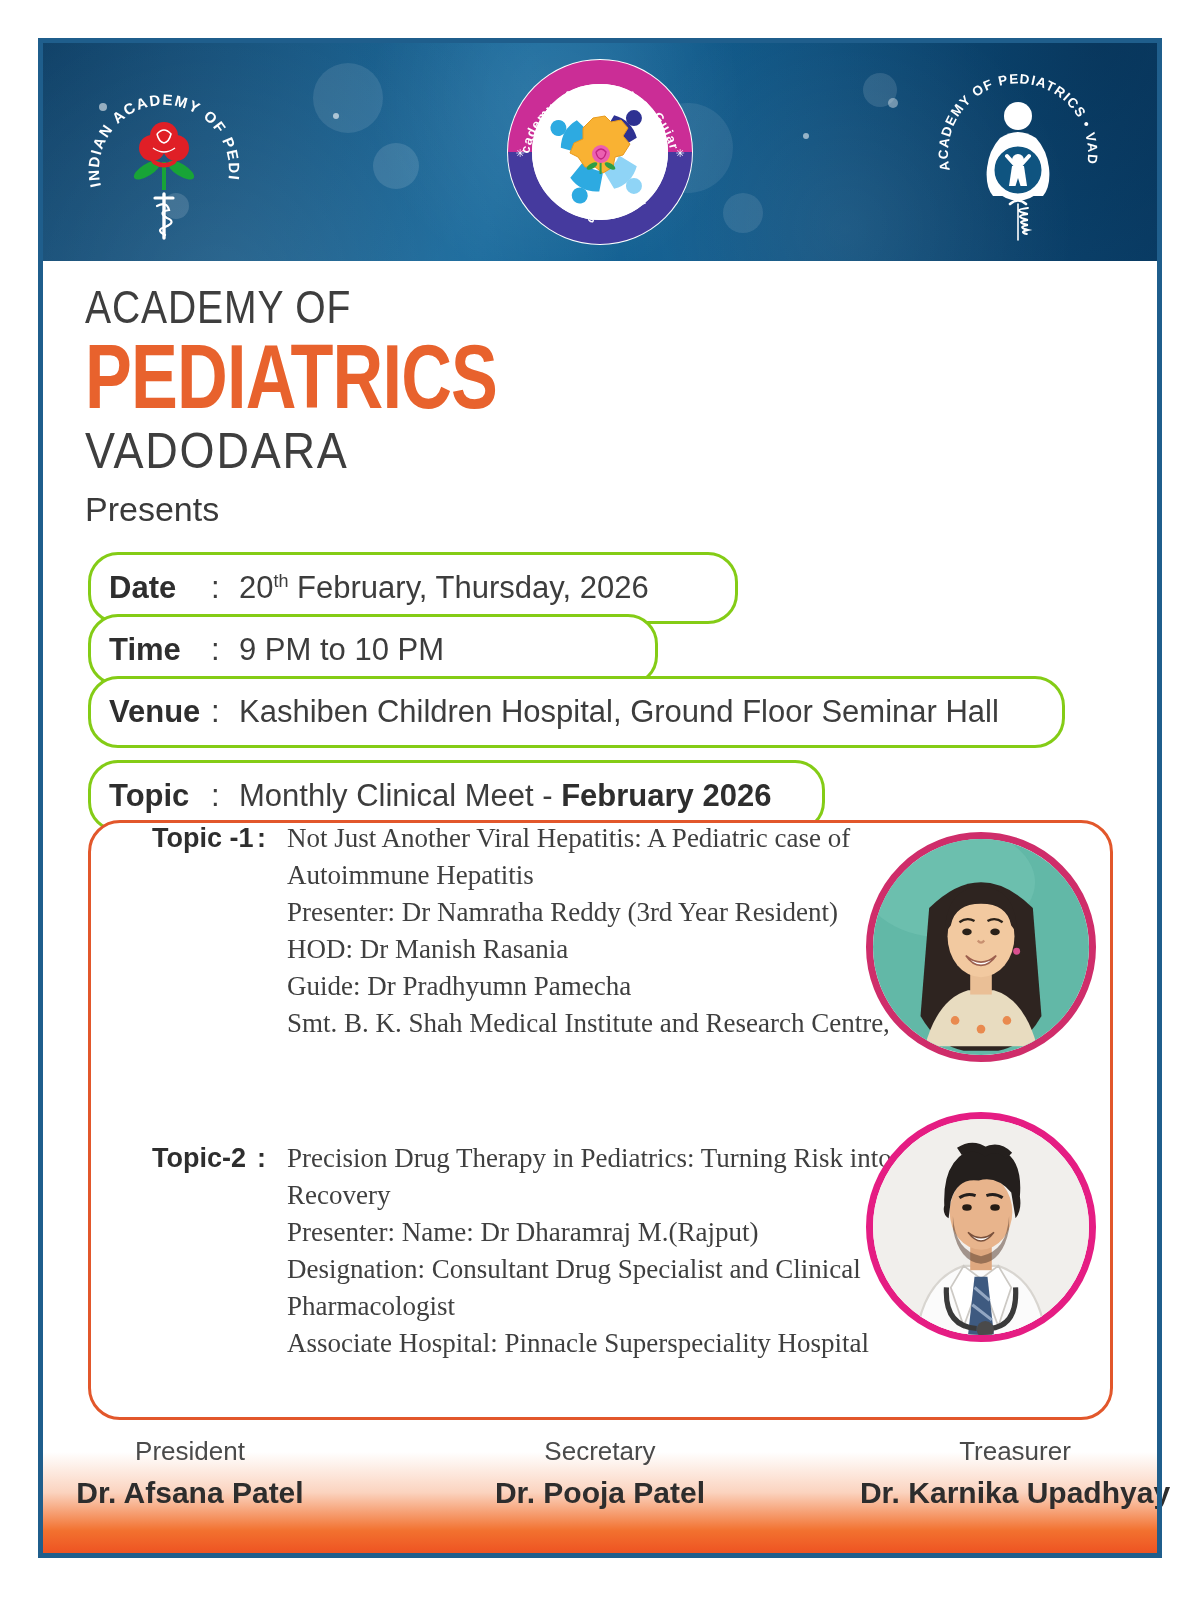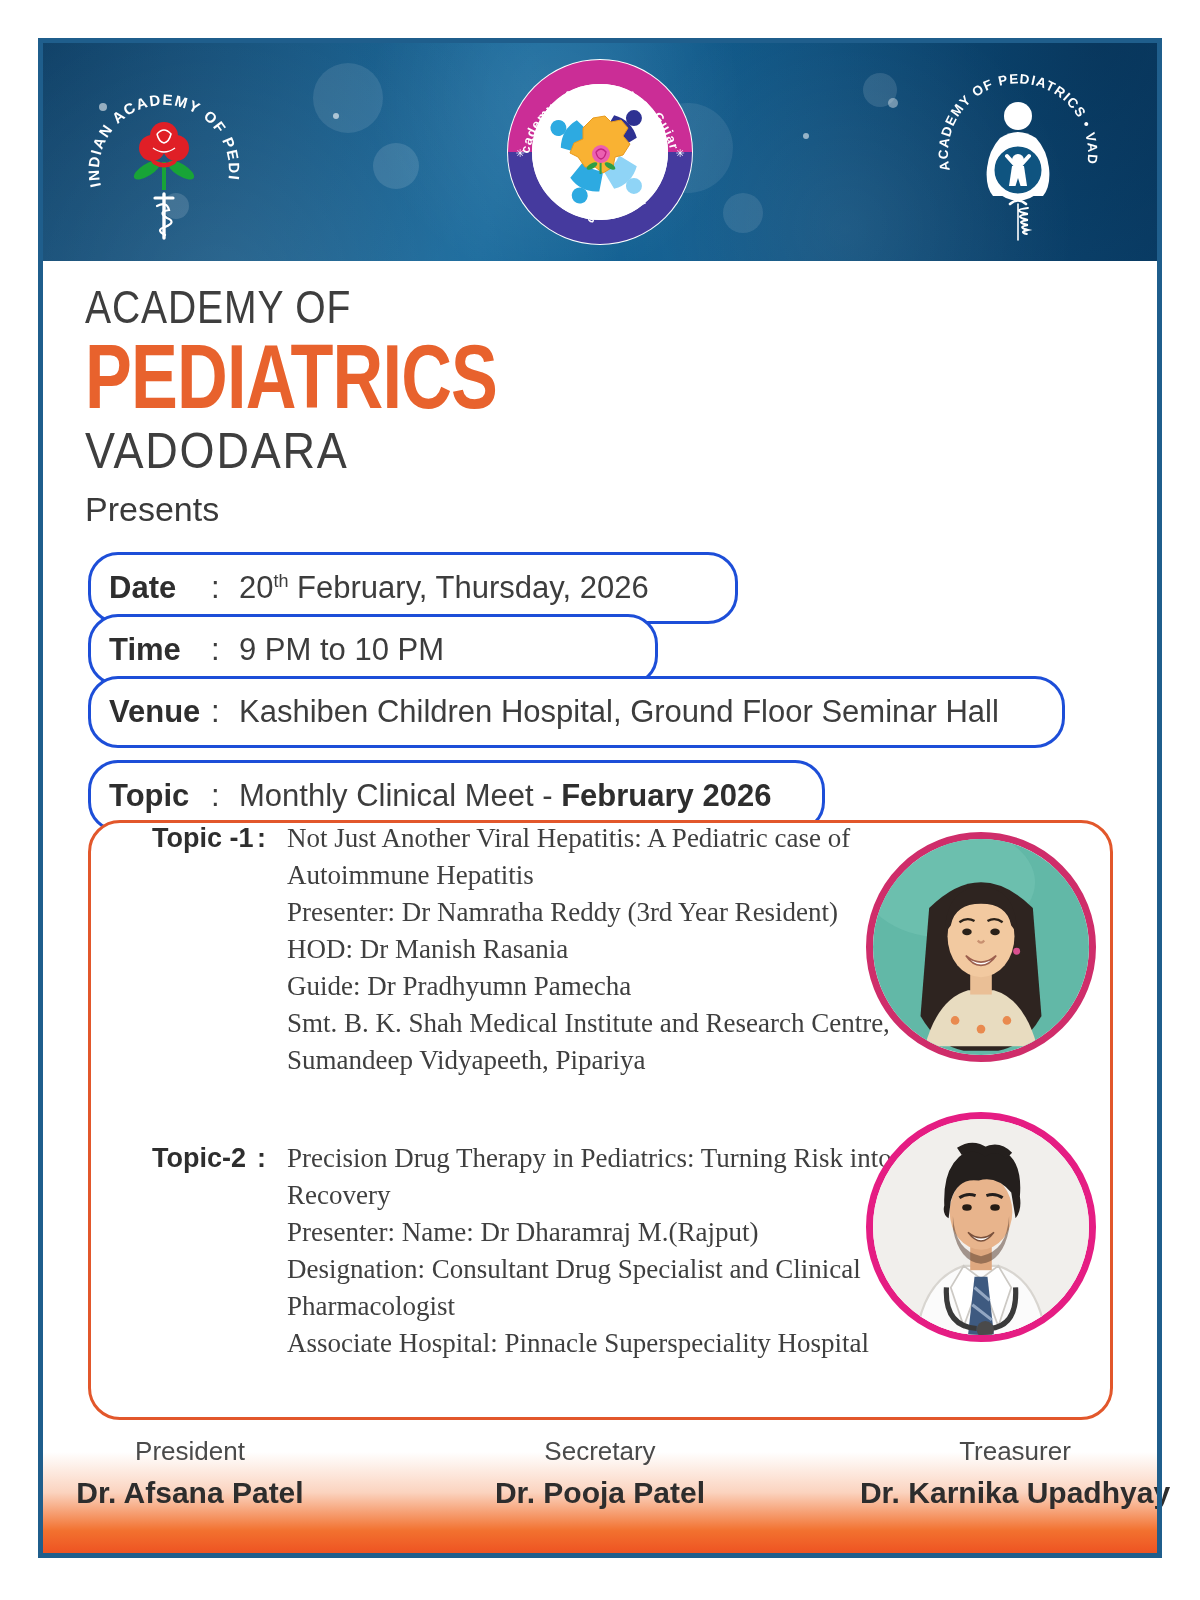--- a/index.html
+++ b/index.html
@@ -30,21 +30,21 @@
   .logo { position:absolute; }
   .logo svg { display:block; width:100%; height:100%; }
   
   .t-line { position:absolute; left:85px; color:#3e3e3e; white-space:nowrap; line-height:1; }
   .t1 { top:284px; font-size:46px; letter-spacing:1px; transform:scaleX(0.85); transform-origin:left top; }
   .t2 { top:332px; font-size:90px; font-weight:700; color:#e8622d; letter-spacing:-1px; transform:scaleX(0.78); transform-origin:left top; }
   .t3 { top:426px; font-size:50px; letter-spacing:2px; transform:scaleX(0.9); transform-origin:left top; }
   .t4 { top:492px; font-size:34px; color:#3a3a3a; }
   
   .pill {
-    position:absolute; left:88px; height:72px; border:3px solid #1d4ed8; border-radius:30px;
+    position:absolute; left:88px; height:72px; border:3px solid #84cc16; border-radius:30px;
     background:#fff; display:flex; align-items:center; padding:0 22px 0 18px;
     font-size:31px; color:#3d3d3d; white-space:nowrap;
   }
   .pill-label { font-weight:700; color:#2e2e2e; width:102px; flex:none; }
   .pill-colon { width:28px; flex:none; color:#3d3d3d; }
   .pill sup { font-size:18px; vertical-align:super; line-height:0; }
   .pill .bold { font-weight:700; color:#2e2e2e; }
   .pill-date  { top:552px; width:650px; }
   .pill-time  { top:614px; width:570px; }
   .pill-venue { top:676px; width:977px; }
@@ -237,21 +237,20 @@
       <span class="lab">Topic -1</span>
         <span class="col">:</span>
     </div>
     <div class="topic-lines">
       <div>Not Just Another Viral Hepatitis: A Pediatric case of</div>
       <div>Autoimmune Hepatitis</div>
       <div>Presenter: Dr Namratha Reddy (3rd Year Resident)</div>
       <div>HOD: Dr Manish Rasania</div>
       <div>Guide: Dr Pradhyumn Pamecha</div>
       <div>Smt. B. K. Shah Medical Institute and Research Centre,</div>
-      <div>Sumandeep Vidyapeeth, Pipariya</div>
     </div>
   </div>
 
   <div class="topic-block tb2">
     <div class="topic-label">
       <span class="lab">Topic-2</span>
         <span class="col">:</span>
     </div>
     <div class="topic-lines">
       <div>Precision Drug Therapy in Pediatrics: Turning Risk into</div>

